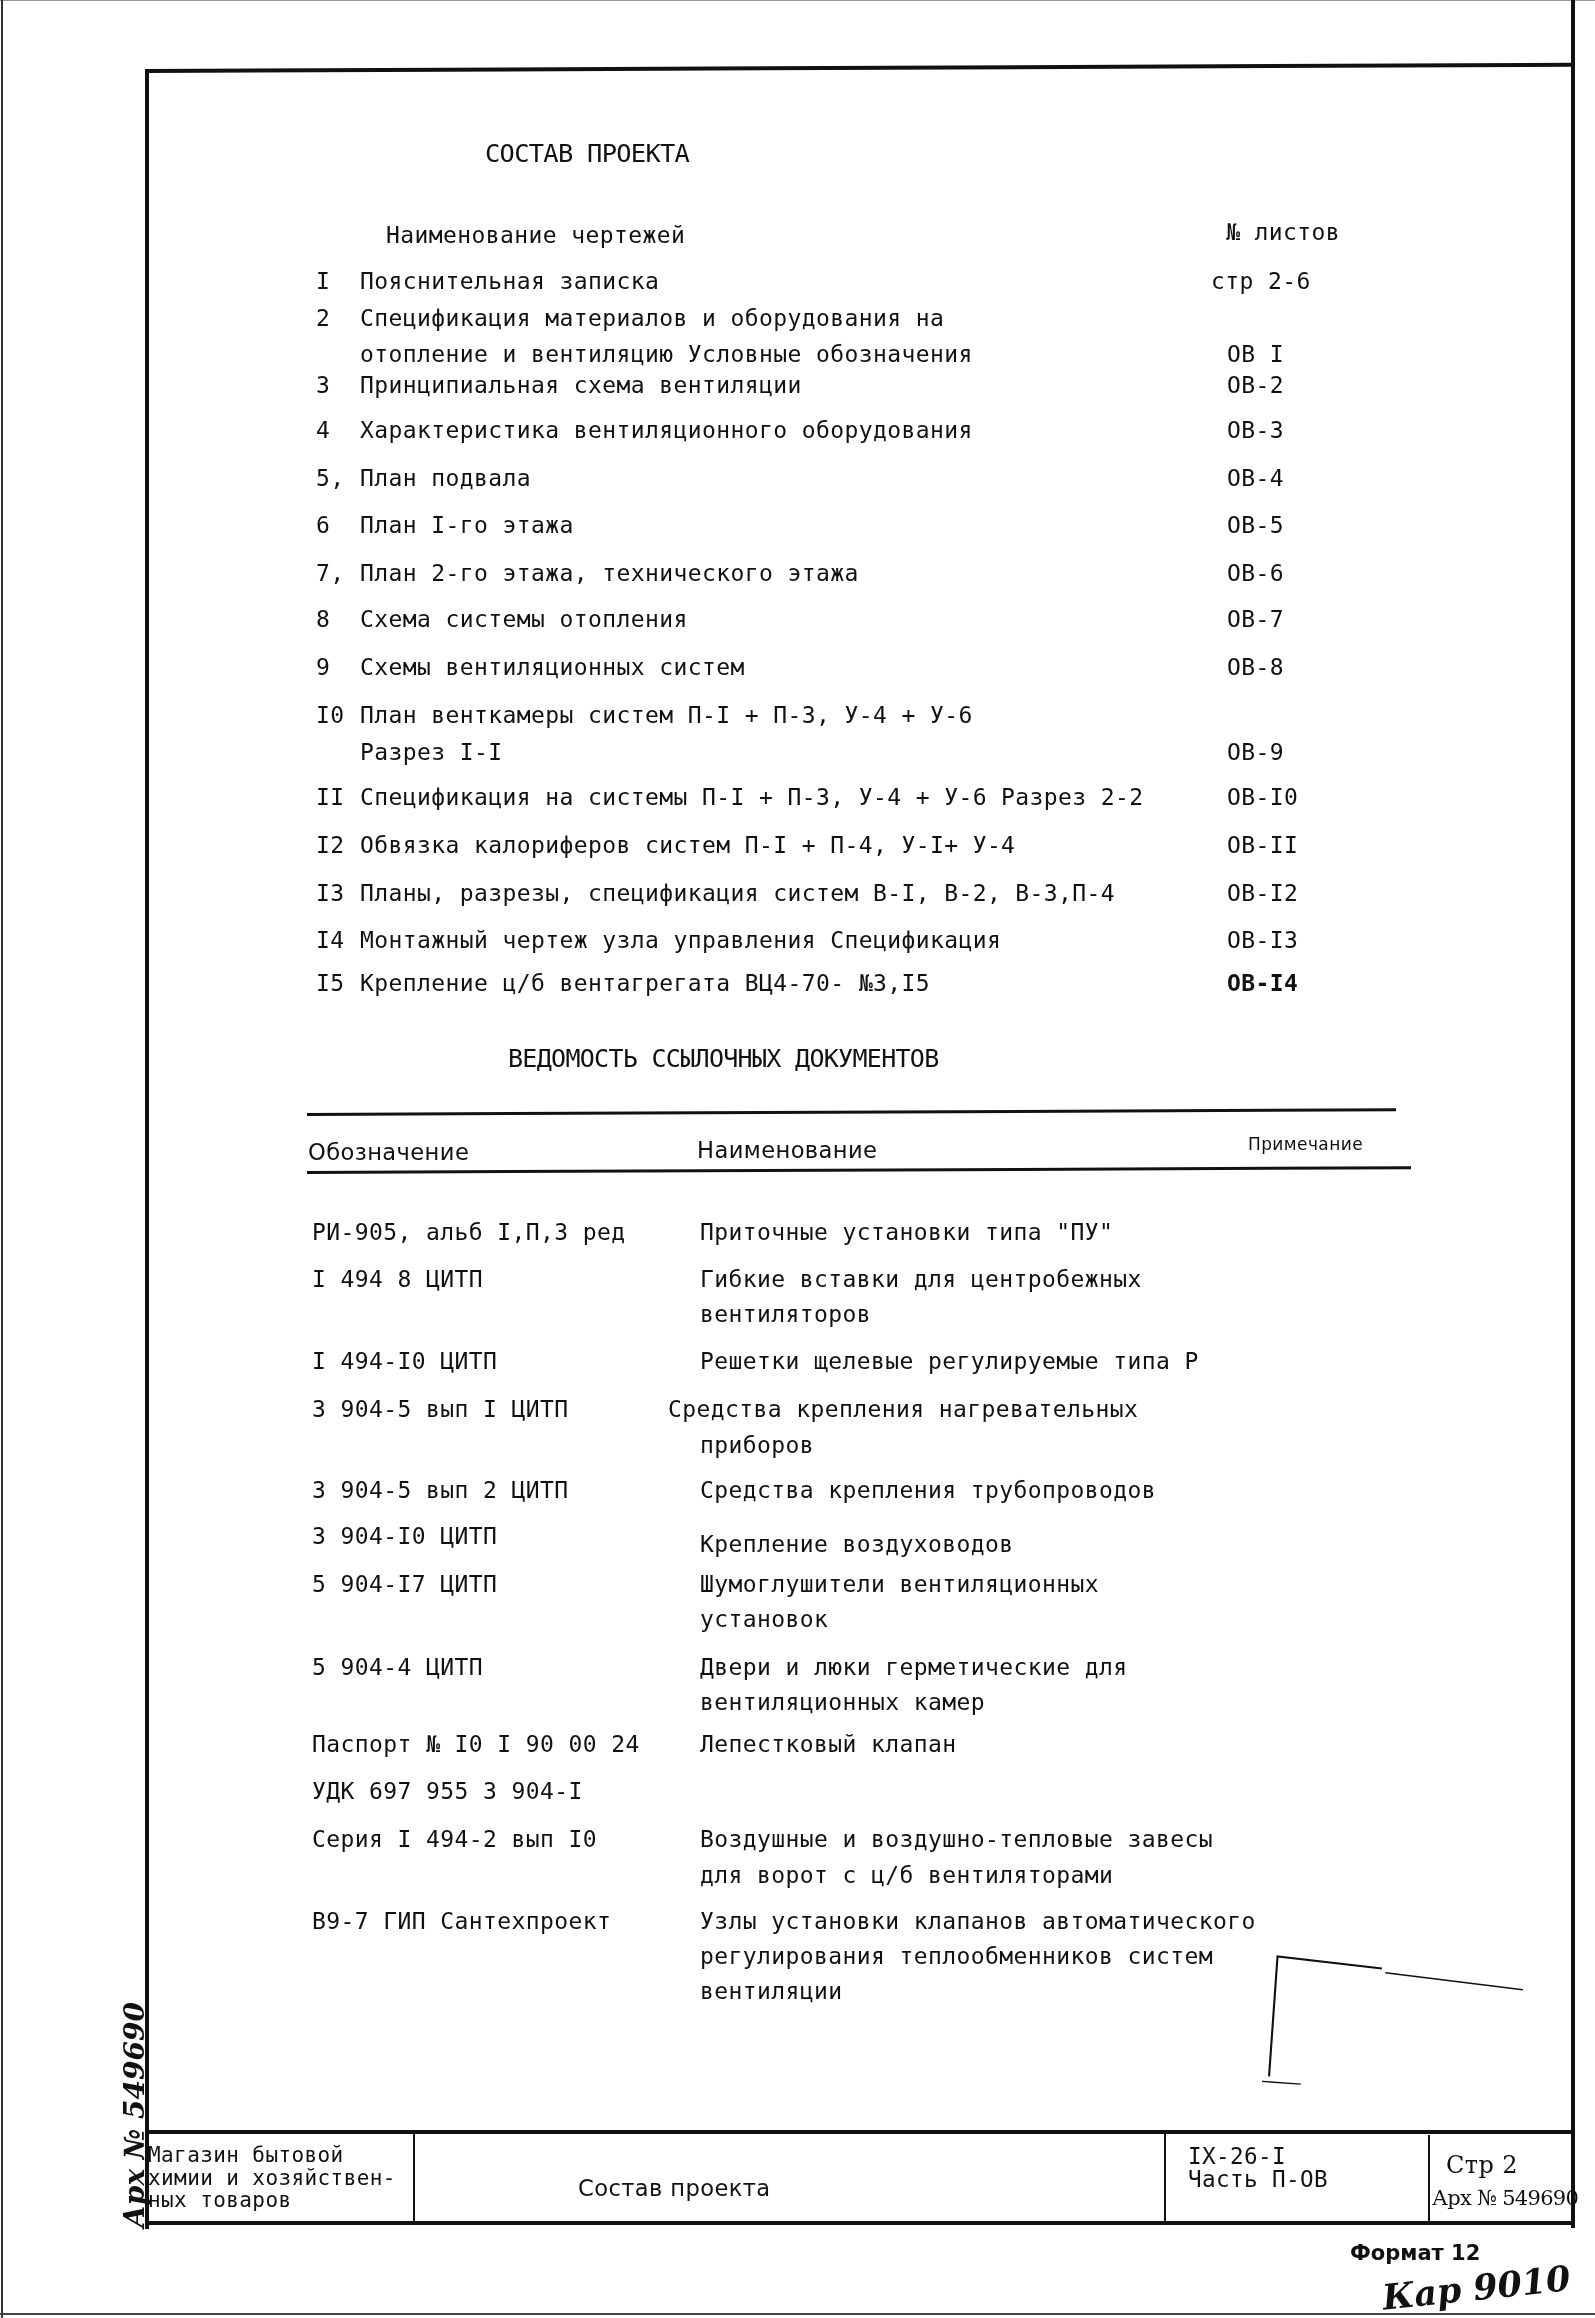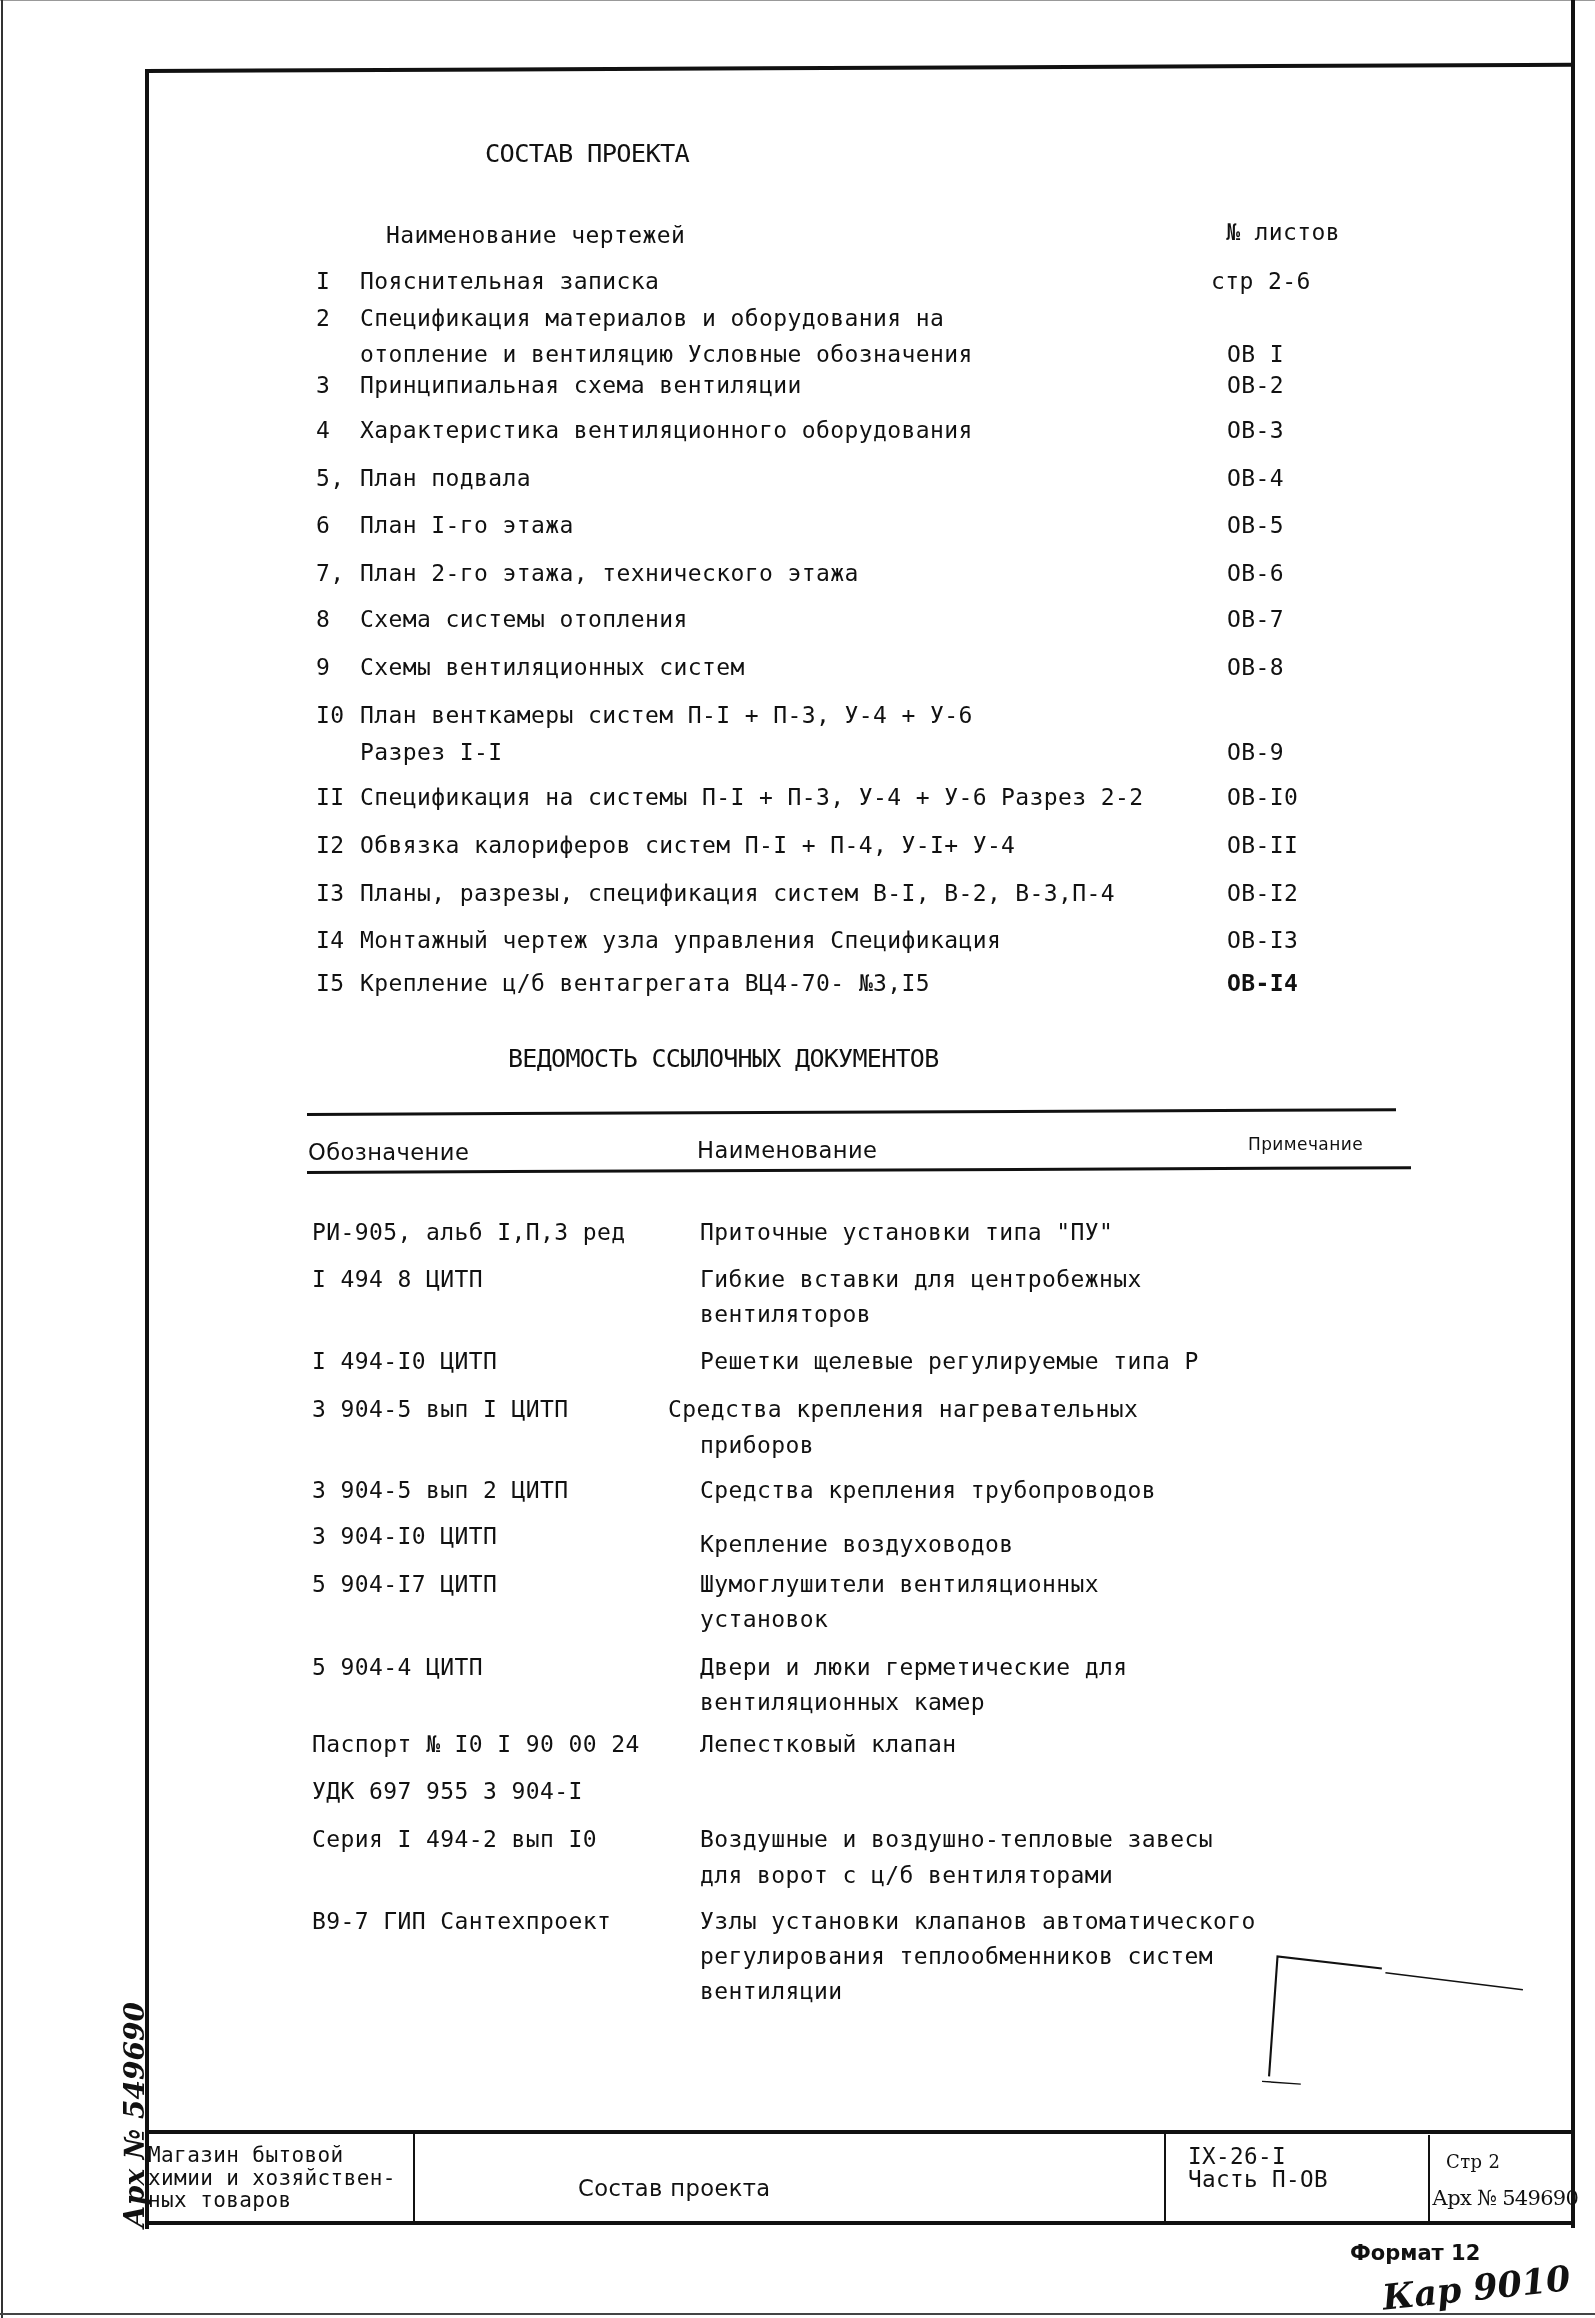--- a/index.html
+++ b/index.html
@@ -150,18 +150,18 @@
 <div class="abs t" style="left:148px; top:2144px; font-size:21px; line-height:22.6px;">
   <div>Магазин бытовой</div>
   <div>химии и хозяйствен-</div>
   <div>ных товаров</div>
 </div>
 <div class="abs t" style="left:578px; top:2175px; font-family:'DejaVu Sans',sans-serif; font-size:22.6px;">Состав проекта</div>
 <div class="abs t" style="left:1188px; top:2145px; font-size:22.6px; line-height:22.6px;">
   <div>IX-26-I</div>
   <div>Часть П-ОВ</div>
 </div>
-<div class="abs t" style="left:1446px; top:2151px; font-family:'DejaVu Serif',serif; font-size:18px;">Стр 2</div>
+<div class="abs t" style="left:1446px; top:2151px; font-family:'DejaVu Serif',serif; font-size:24px;">Стр 2</div>
 <div class="abs t" style="left:1432px; top:2186px; font-family:'DejaVu Serif',serif; font-size:21px; letter-spacing:-0.7px;">Арх № 549690</div>
 
 <div class="abs bold" style="left:1350px; top:2241px; font-family:'DejaVu Sans',sans-serif; font-size:21px;">Формат 12</div>
 <div class="abs hand" style="left:1382px; top:2267px; font-size:35px; font-weight:bold; transform:rotate(-6deg);">Кар 9010</div>
 
 
 </body></html>

